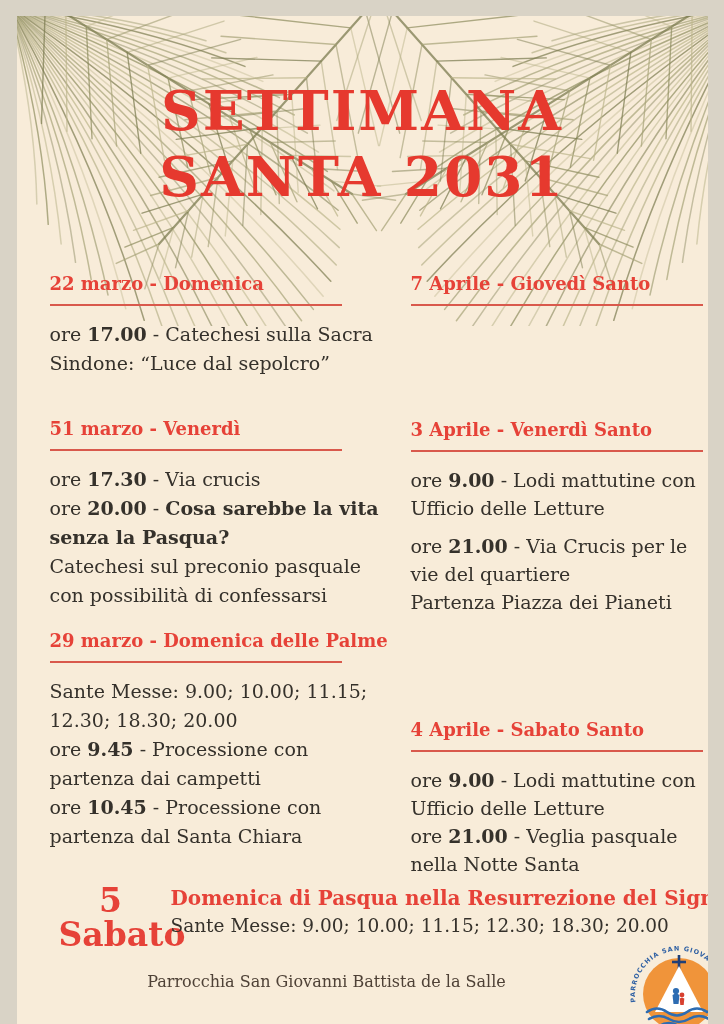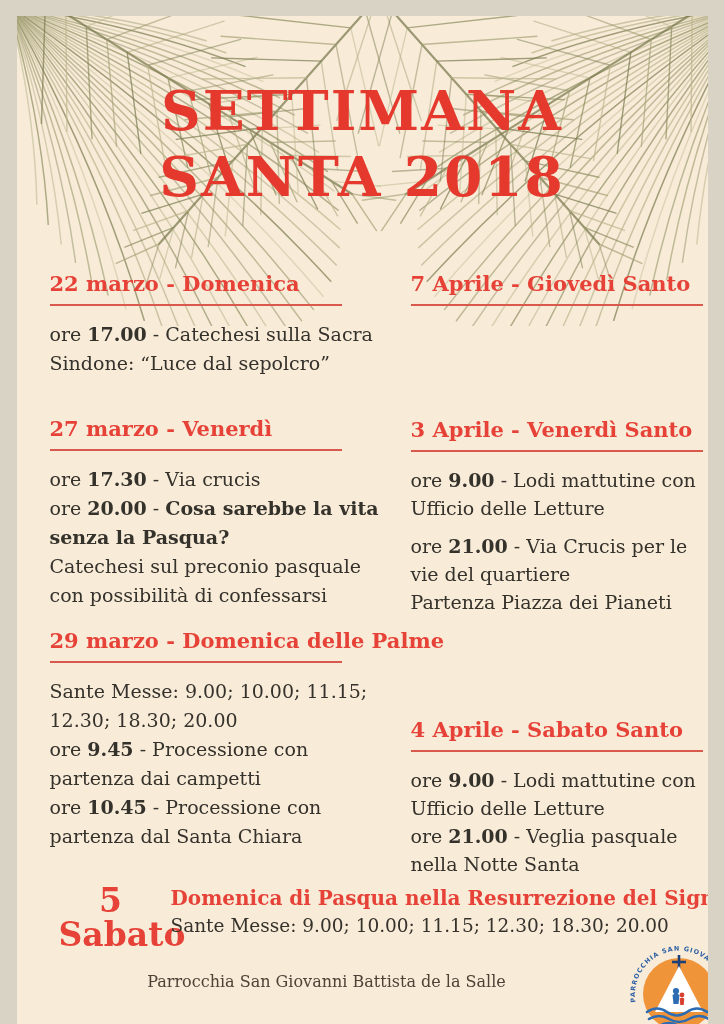--- a/index.html
+++ b/index.html
@@ -30,21 +30,21 @@
     font-size:55px;
     line-height:66px;
     letter-spacing:2px;
   }
   .col{position:absolute;z-index:2;}
   .col-left{left:33px;width:340px;}
   .col-right{left:394px;width:302px;}
   .event-section{position:absolute;left:0;right:0;}
   .event-section h2{
     color:var(--red);
-    font-size:21px;line-height:24px;font-weight:700;
+    font-size:18px;line-height:24px;font-weight:700;
     white-space:nowrap;
   }
   .event-section .rule{
     height:2px;background:var(--rule);
     width:292px;margin-top:8px;border:none;
   }
   .event-section .rows{margin-top:14px;}
   .event-section p{font-size:19px;line-height:29px;}
   .col-right .event-section p{line-height:28px;}
   .event-section p.gap{margin-top:10px;}
@@ -285,33 +285,33 @@
         <path d="M171.5,194.75 L116.53135534010659,214.39914067470565" fill="none" stroke="#bcb68c" stroke-width="1.4" opacity="0.72" stroke-linecap="round"></path>
         <path d="M156.75,211.375 L142.93145569891578,262.2180967747734" fill="none" stroke="#bcb68c" stroke-width="1.4" opacity="0.5" stroke-linecap="round"></path>
         <path d="M156.75,211.375 L107.91451136326812,231.15043187547698" fill="none" stroke="#8f8e60" stroke-width="1.4" opacity="0.72" stroke-linecap="round"></path>
         <path d="M142,228 L127.80424091713192,272.8049151774799" fill="none" stroke="#8f8e60" stroke-width="1.4" opacity="0.5" stroke-linecap="round"></path>
         <path d="M142,228 L99.20464224705846,247.4308351544072" fill="none" stroke="#a7a478" stroke-width="1.4" opacity="0.72" stroke-linecap="round"></path>
       </g>
   </svg>
 
   <div class="title">
     <div>SETTIMANA</div>
-    <div>SANTA 2018</div>
+    <div>SANTA 2031</div>
   </div>
 
   <div class="col col-left" id="col-left">
       <section class="event-section" style="top: 256px;">
         <h2>22 marzo - Domenica</h2>
         <div class="rule"></div>
         <div class="rows">
           <p class=""><span>ore </span><span class="b">17.00</span><span> - Catechesi sulla Sacra Sindone: “Luce dal sepolcro”</span></p>
         </div>
       </section>
       <section class="event-section" style="top: 401px;">
-        <h2>27 marzo - Venerdì</h2>
+        <h2>51 marzo - Venerdì</h2>
         <div class="rule"></div>
         <div class="rows">
           <p class=""><span>ore </span><span class="b">17.30</span><span> - Via crucis</span></p>
           <p class=""><span>ore </span><span class="b">20.00</span><span> - </span><span class="b">Cosa sarebbe la vita senza la Pasqua?</span></p>
           <p class=""><span>Catechesi sul preconio pasquale con possibilità di confessarsi</span></p>
         </div>
       </section>
       <section class="event-section" style="top: 613px;">
         <h2>29 marzo - Domenica delle Palme</h2>
         <div class="rule"></div>

